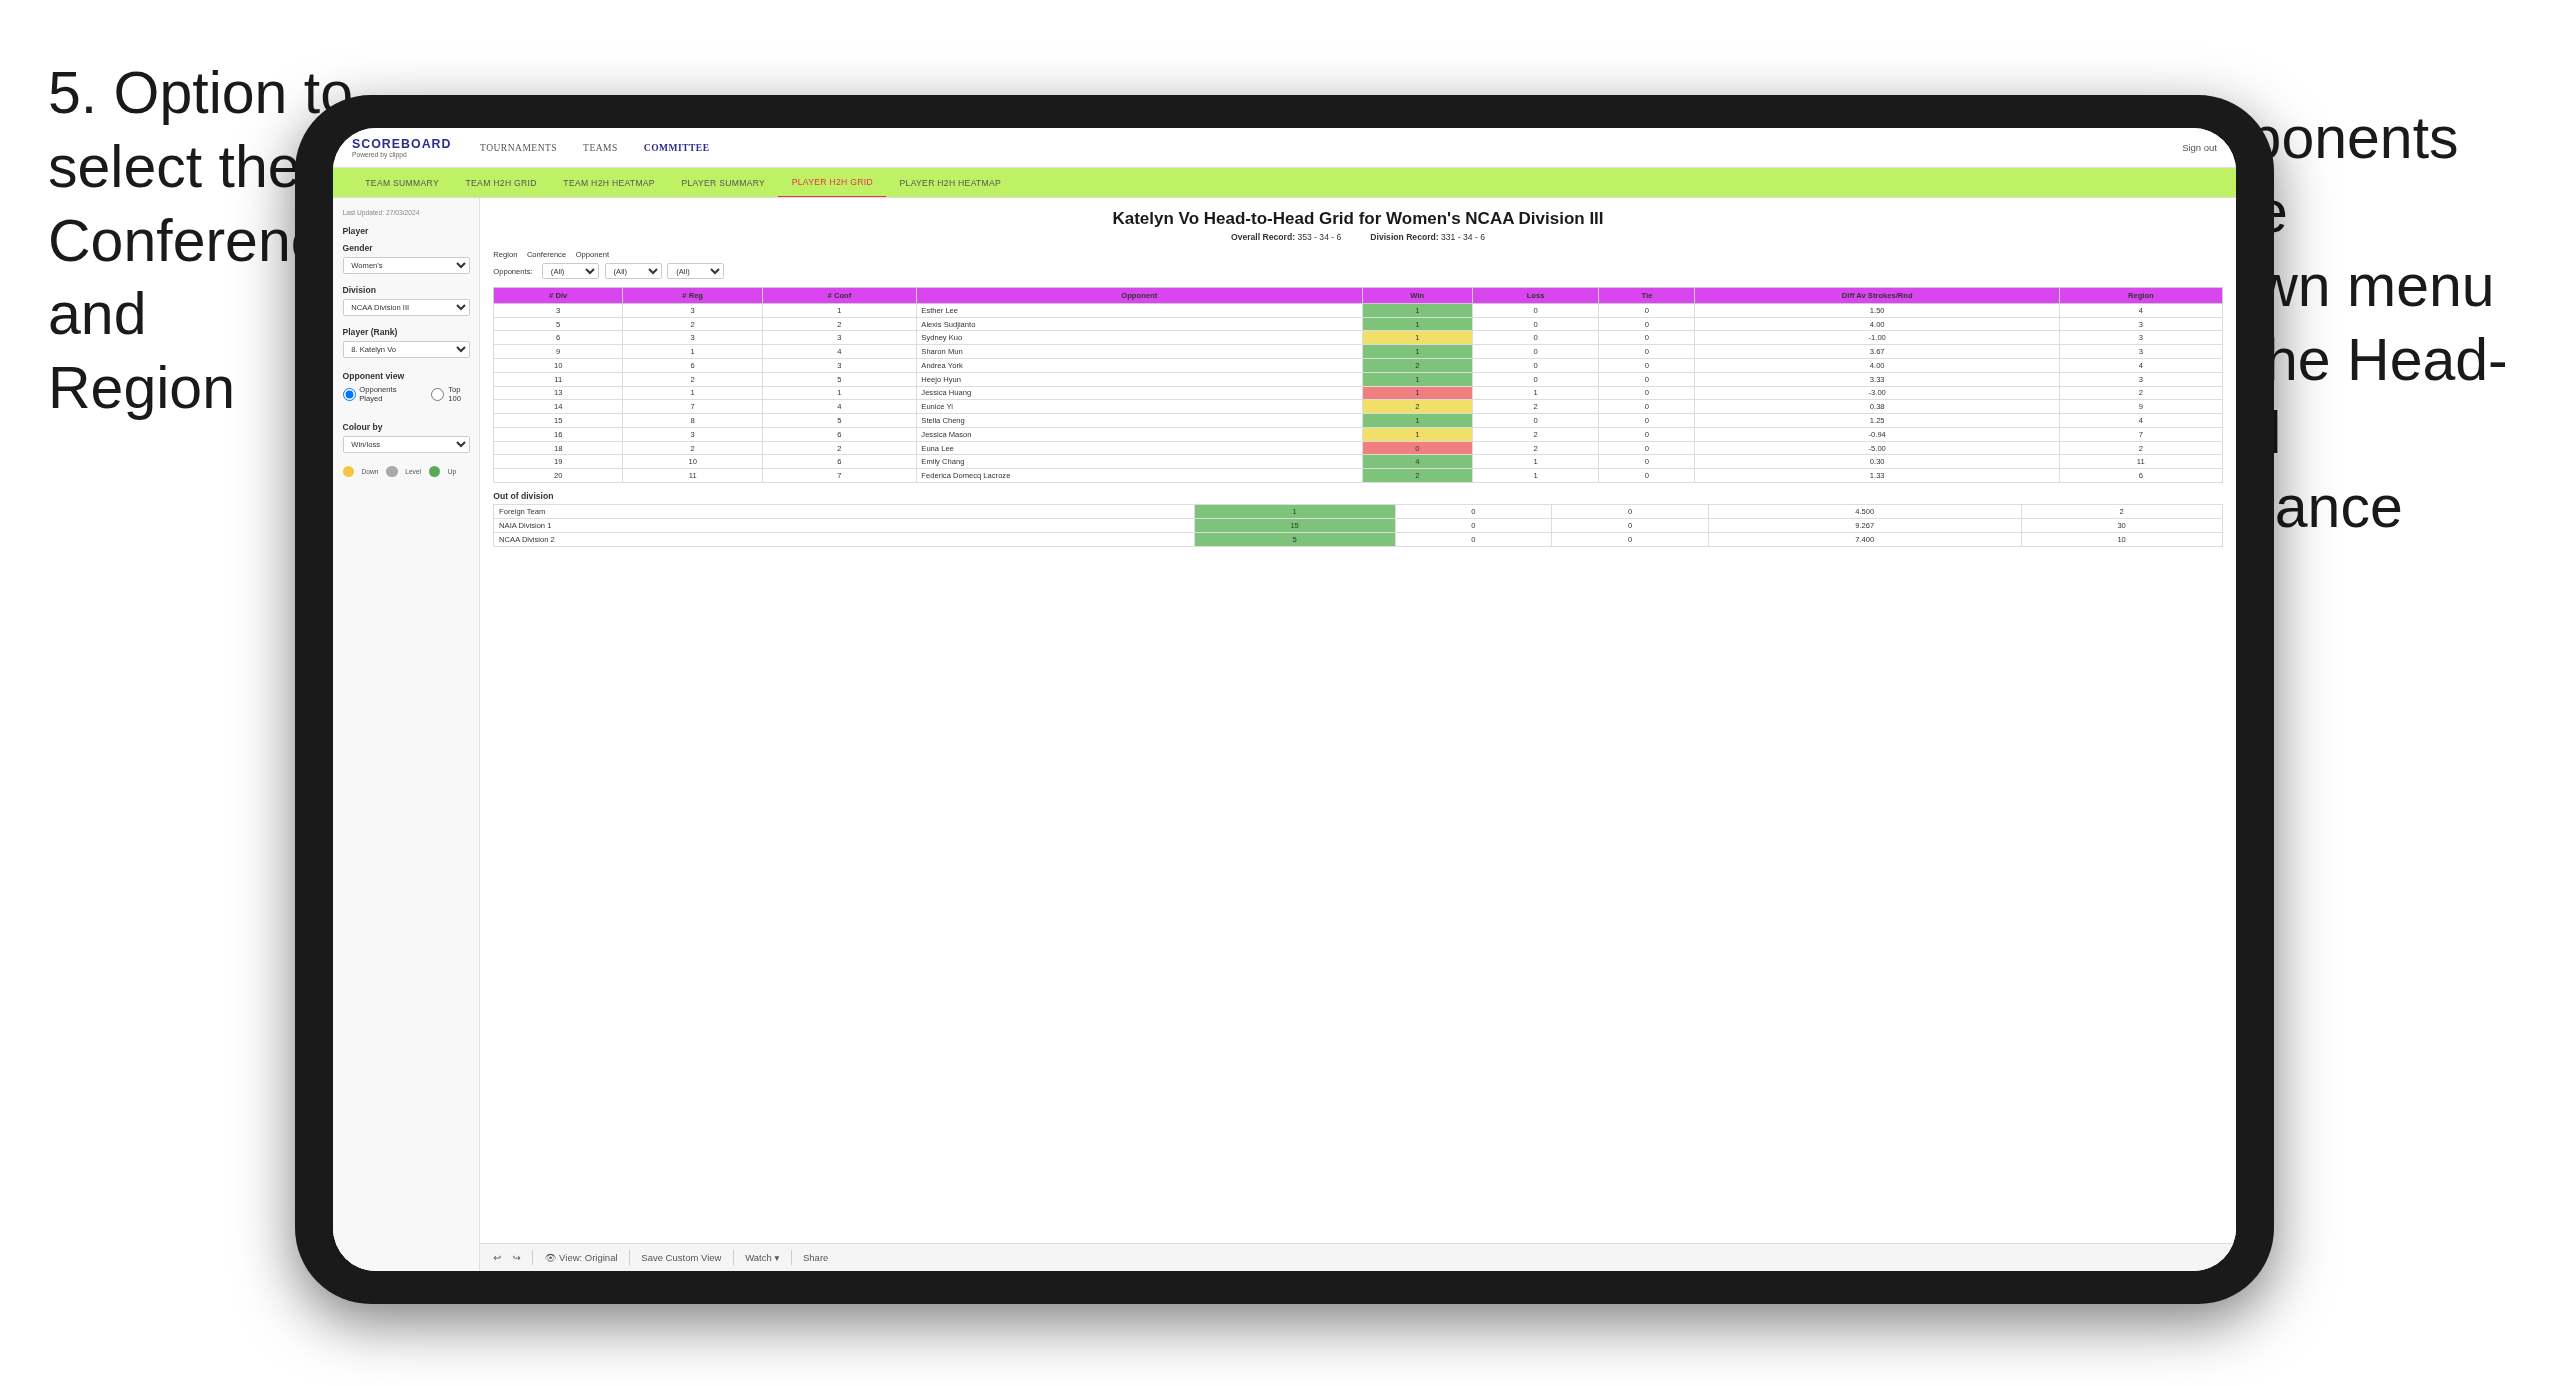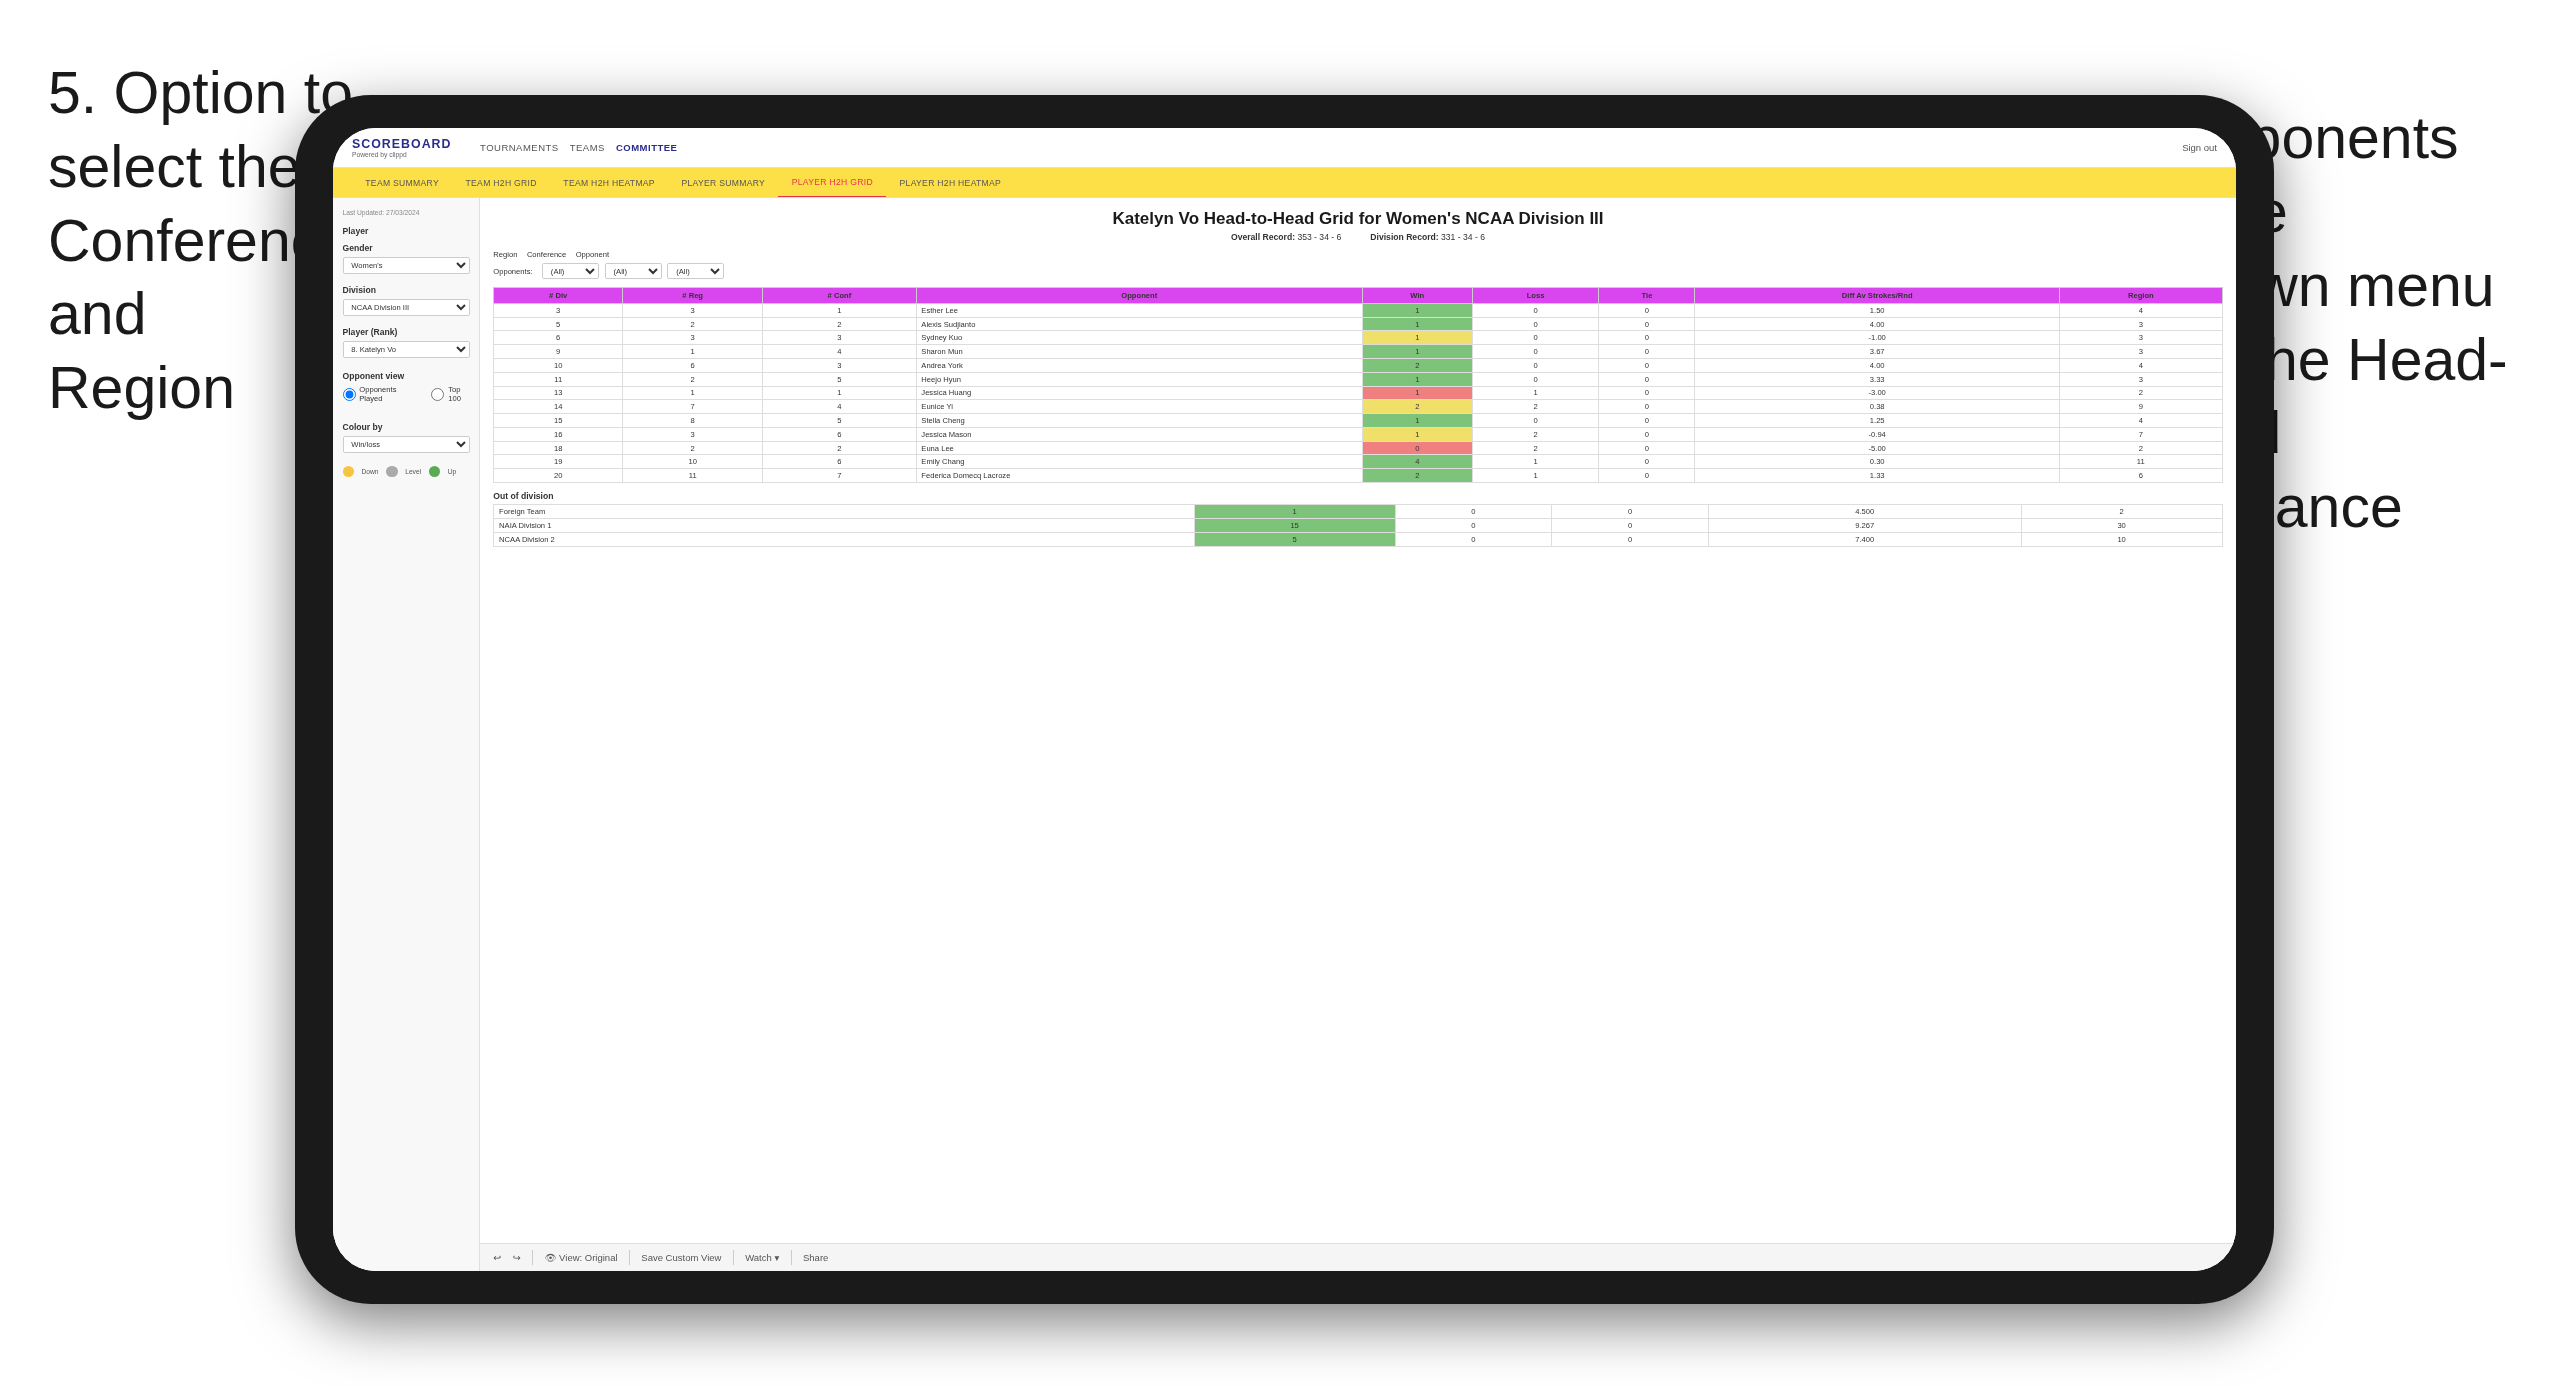--- a/index.html
+++ b/index.html
@@ -82,22 +82,23 @@
       letter-spacing: 1px;
     }
 
     .logo-sub {
       font-size: 6.7px;
       color: #666;
     }
 
     .nav-items {
       display: flex;
-      gap: 11px;
+      gap: 26px;
       flex: 1;
+      font-family: Liberation Serif, serif;
     }
 
     .nav-item {
       font-size: 9.5px;
       color: #555;
       cursor: pointer;
       padding: 3.8px 0;
       font-weight: 500;
       letter-spacing: 0.5px;
     }
@@ -112,21 +113,21 @@
       color: #555;
       margin-left: auto;
     }
 
     
     .sub-nav {
       display: flex;
       gap: 0;
       padding: 0 19px;
       height: 30px;
-      background: #fde047;
+      background: #bef264;
       border-bottom: 1px solid #ddd;
       align-items: flex-start;
     }
 
     .sub-nav-item {
       font-size: 8.6px;
       color: #555;
       padding: 0 13.3px;
       height: 100%;
       display: flex;

